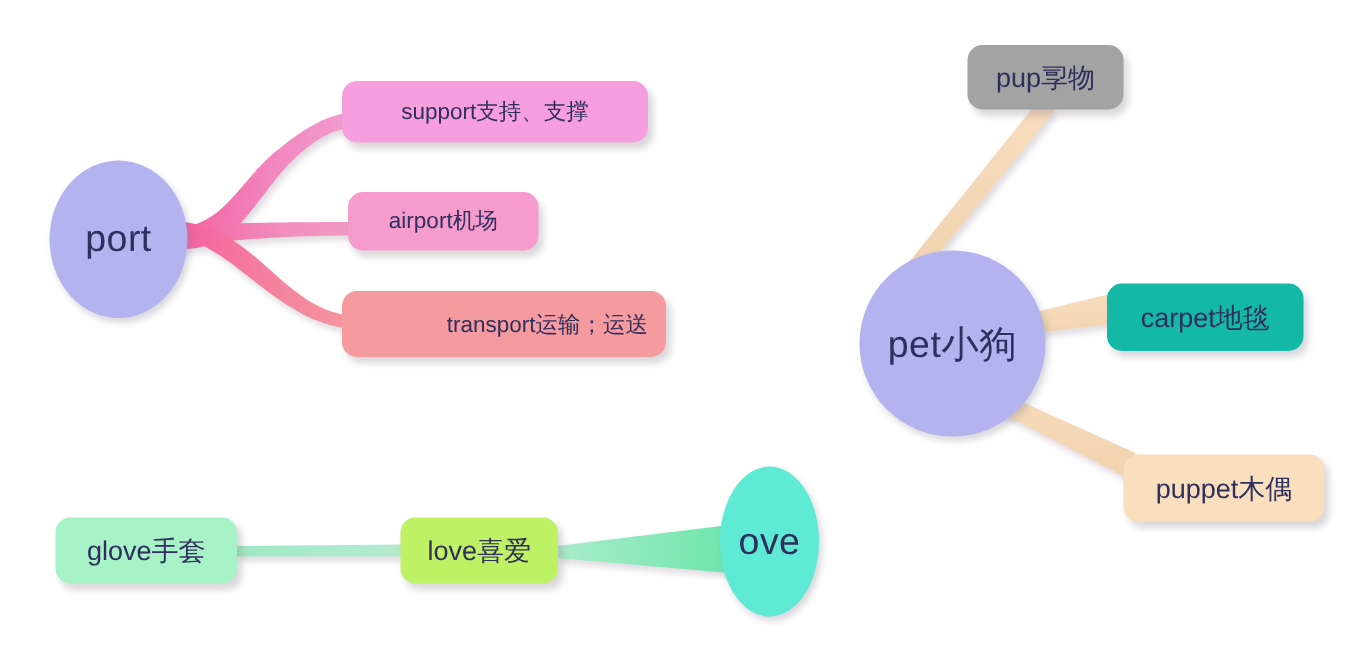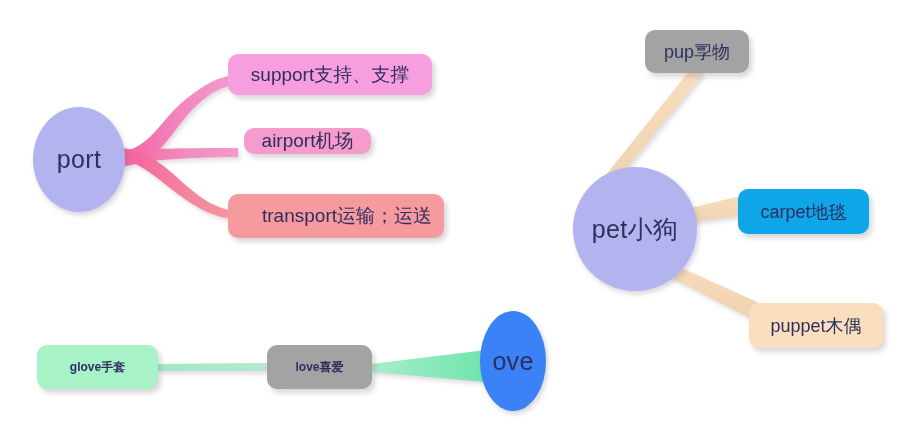--- a/index.html
+++ b/index.html
@@ -34,26 +34,26 @@
   }
   .ellipse-node {
     border-radius: 50%;
     font-size: 25px;
     letter-spacing: 0.3px;
     box-shadow: 2px 3px 5px rgba(120,120,140,0.30);
     overflow: hidden;
   }
   .box-node {
     border-radius: 10px;
-    font-size: 19px;
+    font-size: 15px;
     padding: 0 12px;
     box-shadow: 3px 4px 5px rgba(140,130,140,0.32);
   }
   .box-node.tan { font-size: 18px; }
-  .box-node.green { font-size: 12px; font-weight: bold; }
+  .box-node.green { font-size: 18px; }
 </style>
 </head>
 <body>
 
 <div id="canvas">
 
   <svg id="edges" viewBox="0 0 914 444" xmlns="http://www.w3.org/2000/svg">
     <defs>
       <filter id="soft" x="-20%" y="-20%" width="150%" height="150%">
         <feGaussianBlur in="SourceAlpha" stdDeviation="2.2"></feGaussianBlur>
@@ -134,49 +134,49 @@
   </svg>
 
   <div class="node ellipse-node" style="left:33px; top:107px; width:92px; height:105px; background:#b3b3f0;">
     <span>port</span>
   </div>
 
   <div class="node box-node" style="left:228px; top:54px; width:204px; height:41px; background:#f79fde;">
     <span>support支持、支撑</span>
   </div>
 
-  <div class="node box-node" style="left:244px; top:128px; width:127px; height:26px; background:#f59ccd;">
+  <div class="node box-node" style="left:232px; top:128px; width:127px; height:39px; background:#f59ccd;">
     <span>airport机场</span>
   </div>
 
   <div class="node box-node" style="left:228px; top:194px; width:216px; height:44px; background:#f59a9f;justify-content:flex-end;">
     <span>transport运输；运送</span>
   </div>
 
   <div class="node ellipse-node" style="left:573px; top:167px; width:124px; height:124px; background:#b3b3f0;">
     <span>pet小狗</span>
   </div>
 
   <div class="node box-node tan" style="left:645px; top:30px; width:104px; height:43px; background:#a3a3a3;justify-content:center;">
     <span>pup孠物</span>
   </div>
 
-  <div class="node box-node tan" style="left:738px; top:189px; width:131px; height:45px; background:#0ea5e9;">
+  <div class="node box-node tan" style="left:738px; top:189px; width:131px; height:45px; background:#14b8a6;">
     <span>carpet地毯</span>
   </div>
 
   <div class="node box-node tan" style="left:749px; top:303px; width:134px; height:45px; background:#fadfbe;border-radius:10px;">
     <span>puppet木偶</span>
   </div>
 
   <div class="node box-node green" style="left:37px; top:345px; width:121px; height:44px; background:#a8f2c8;">
     <span>glove手套</span>
   </div>
 
-  <div class="node box-node green" style="left:267px; top:345px; width:105px; height:44px; background:#a3a3a3;">
+  <div class="node box-node green" style="left:267px; top:345px; width:105px; height:44px; background:#bef264;">
     <span>love喜爱</span>
   </div>
 
-  <div class="node ellipse-node" style="left:480px; top:311px; width:66px; height:100px; background:#3b82f6;">
+  <div class="node ellipse-node" style="left:480px; top:311px; width:66px; height:100px; background:#5eead4;">
     <span>ove</span>
   </div>
 
 </div>
 
 </body></html>

